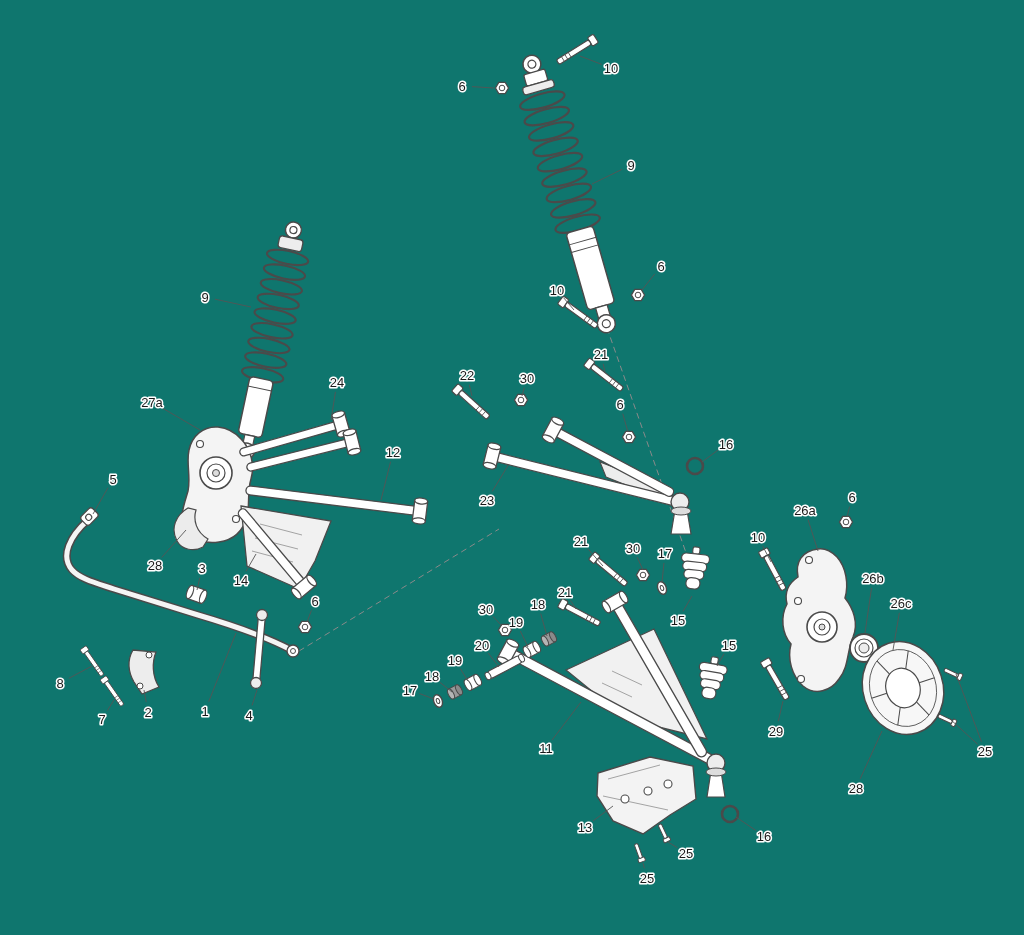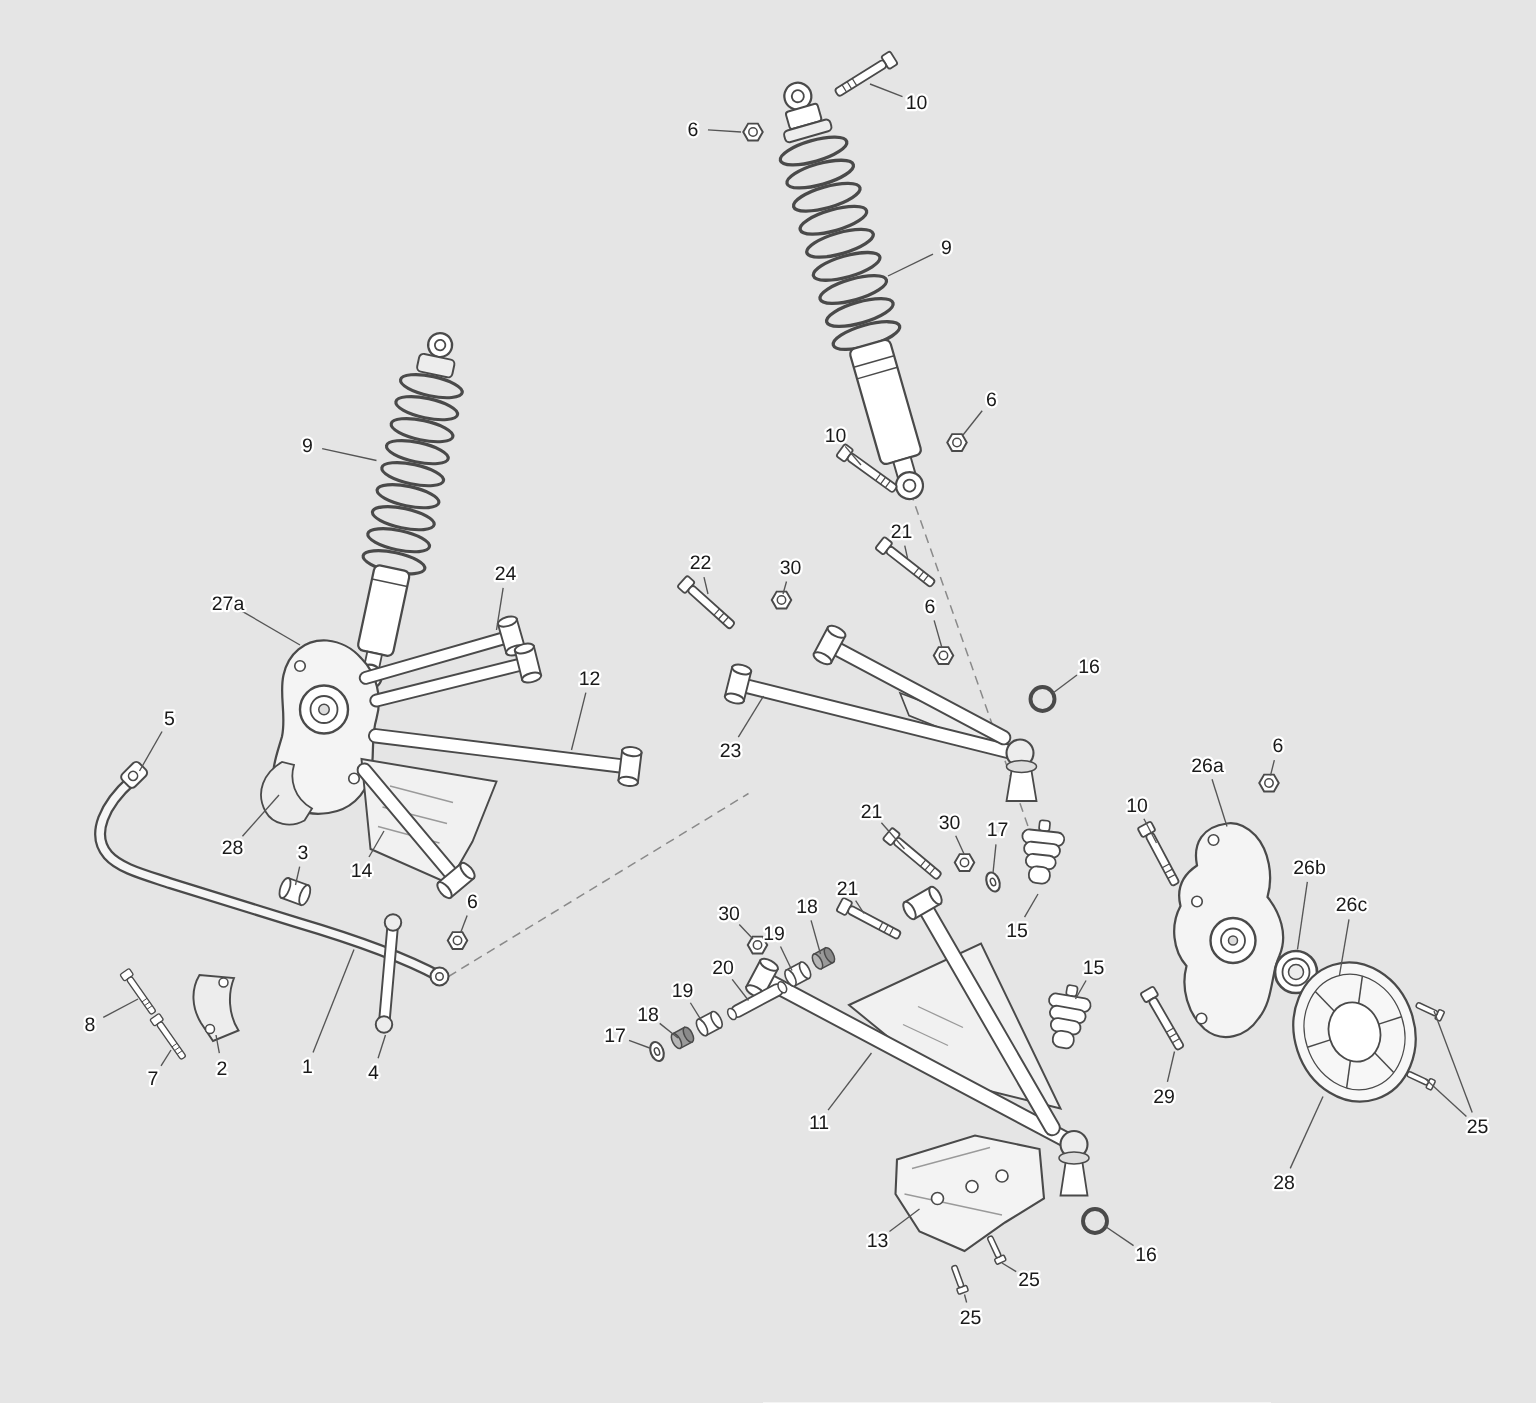--- a/index.html
+++ b/index.html
@@ -1,17 +1,17 @@
 <!DOCTYPE html>
 <html><head>
 <meta charset="utf-8">
 <style>
   html,body{margin:0;padding:0;background:#ffffff;}
   body{width:1024px;height:935px;overflow:hidden;font-family:"Liberation Sans",sans-serif;}
-  .canvas{position:relative;width:1024px;height:935px;background:#e5e5e5;}
+  .canvas{position:relative;width:1024px;height:935px;background:#0f766e;}
   svg{display:block;}
   #callout-layer text{
     font-family:"Liberation Sans",sans-serif;
     font-size:13px;
     fill:#1a1a1a;
     paint-order:stroke;
     stroke:#ffffff;
     stroke-width:3px;
     stroke-linejoin:round;
     cursor:pointer;

